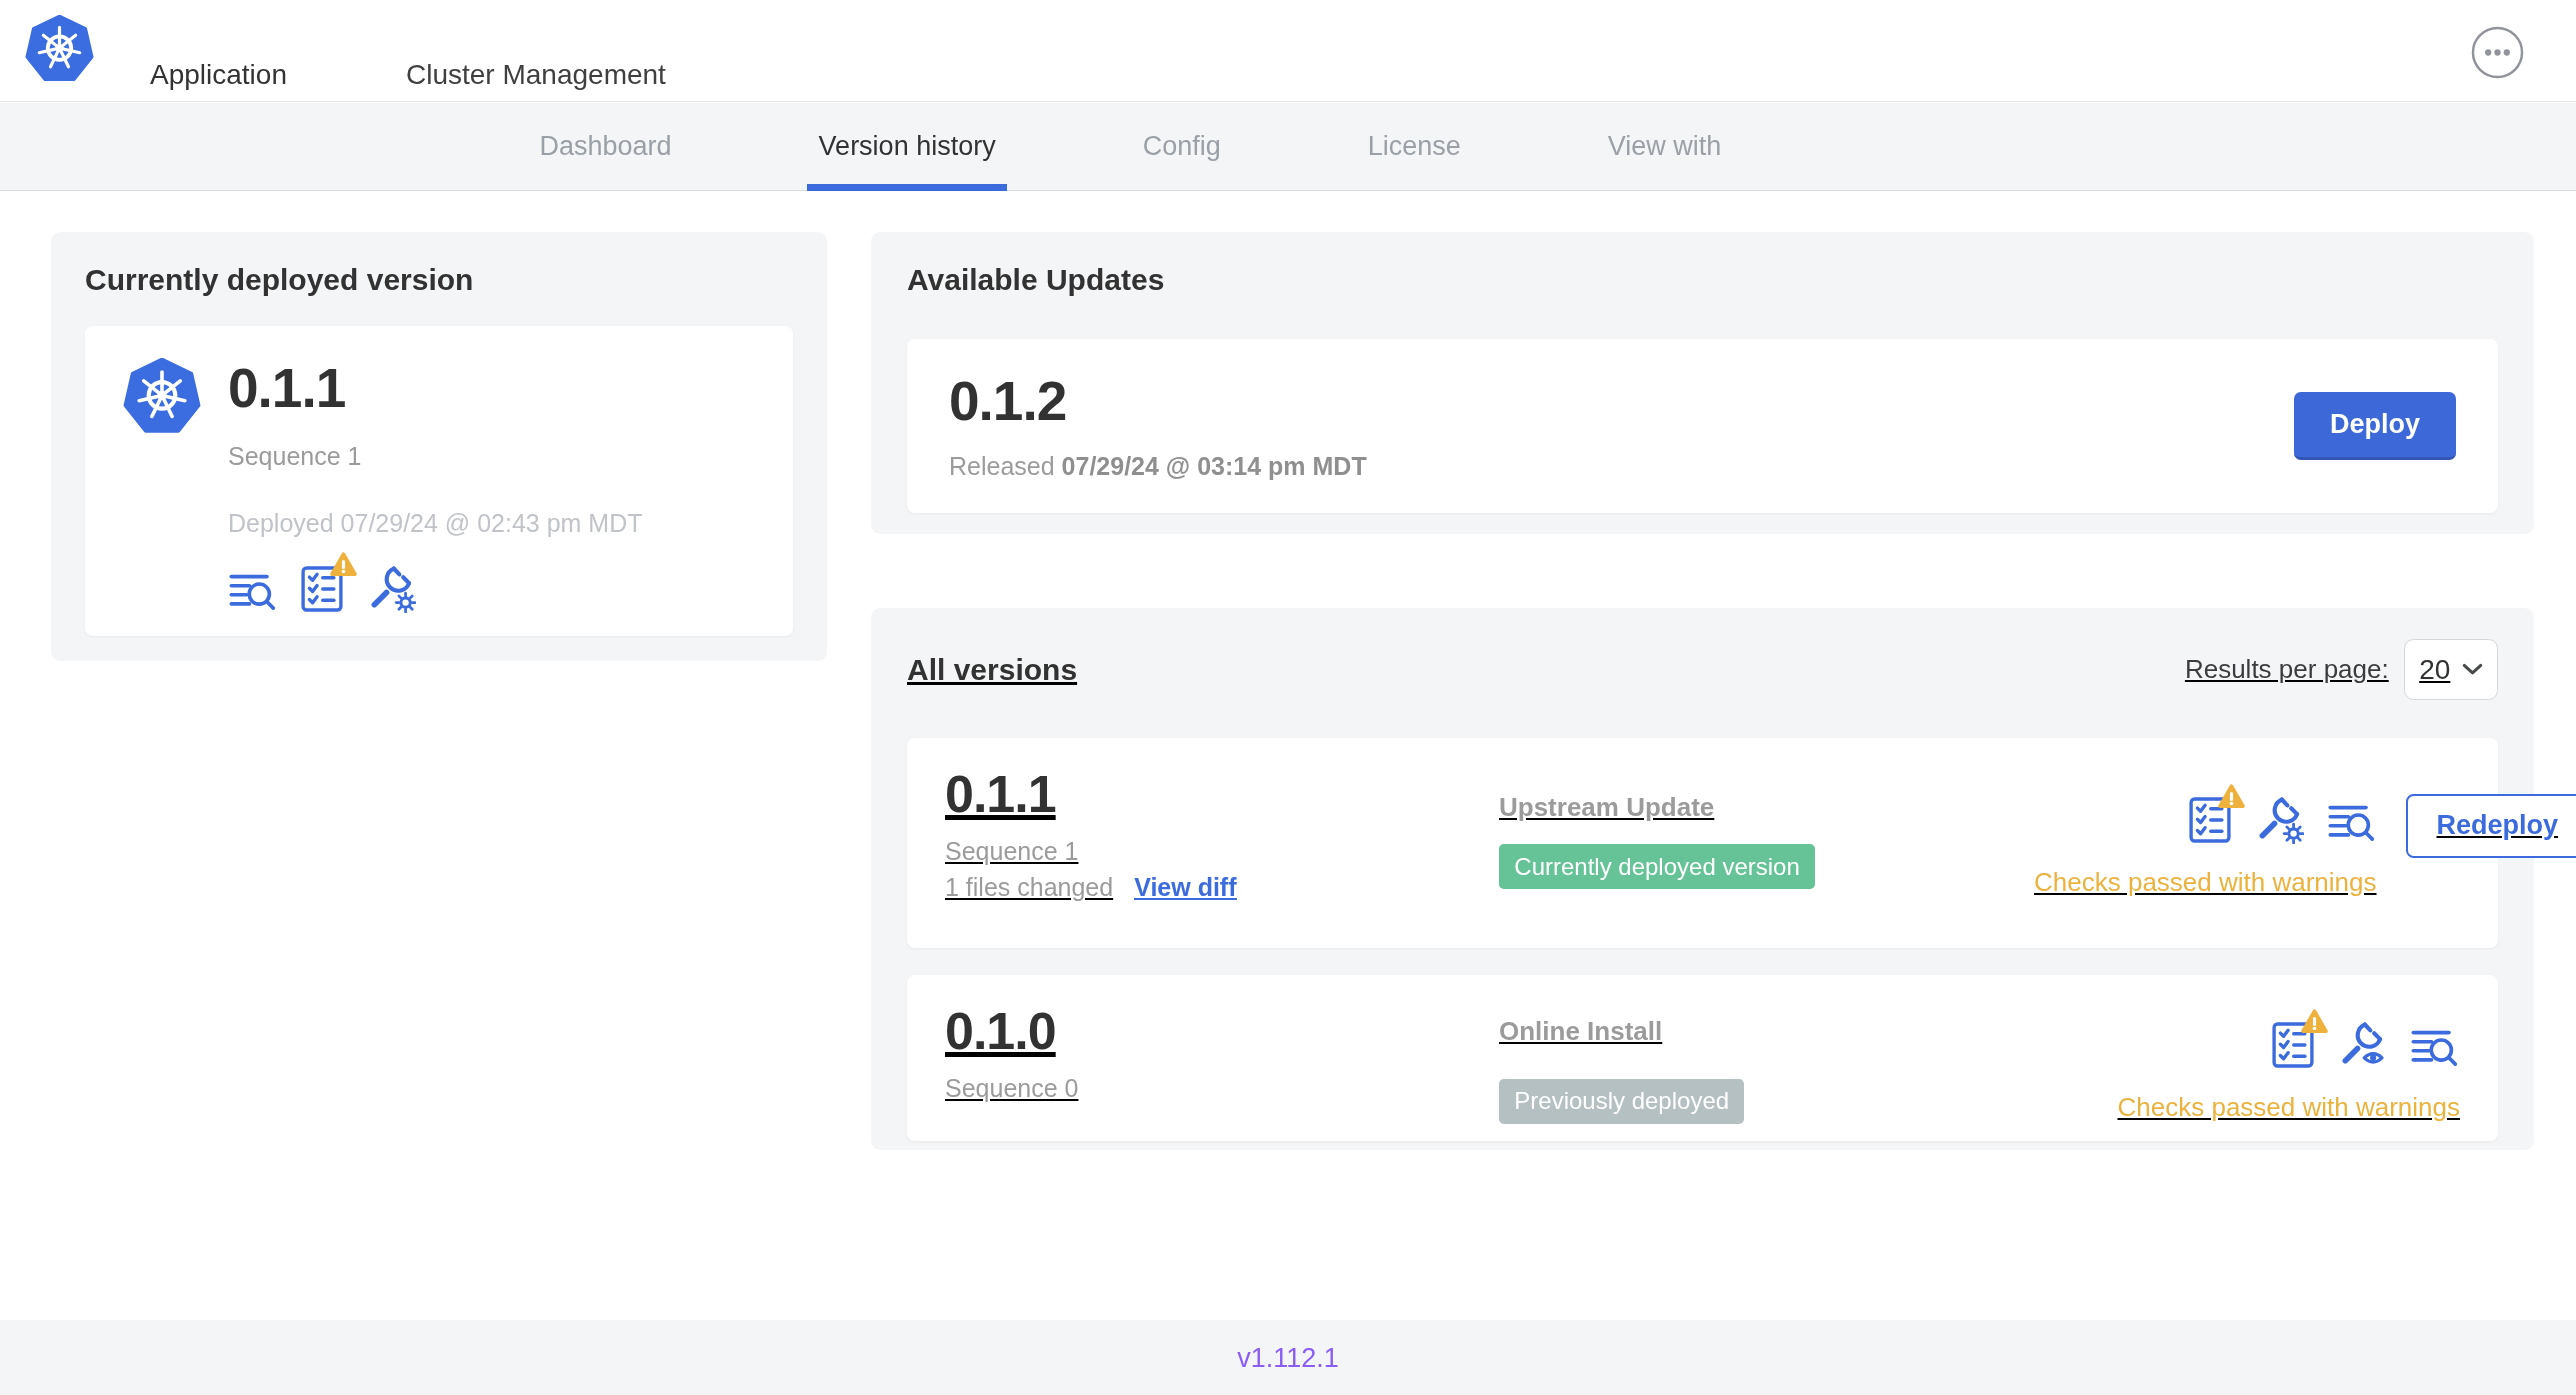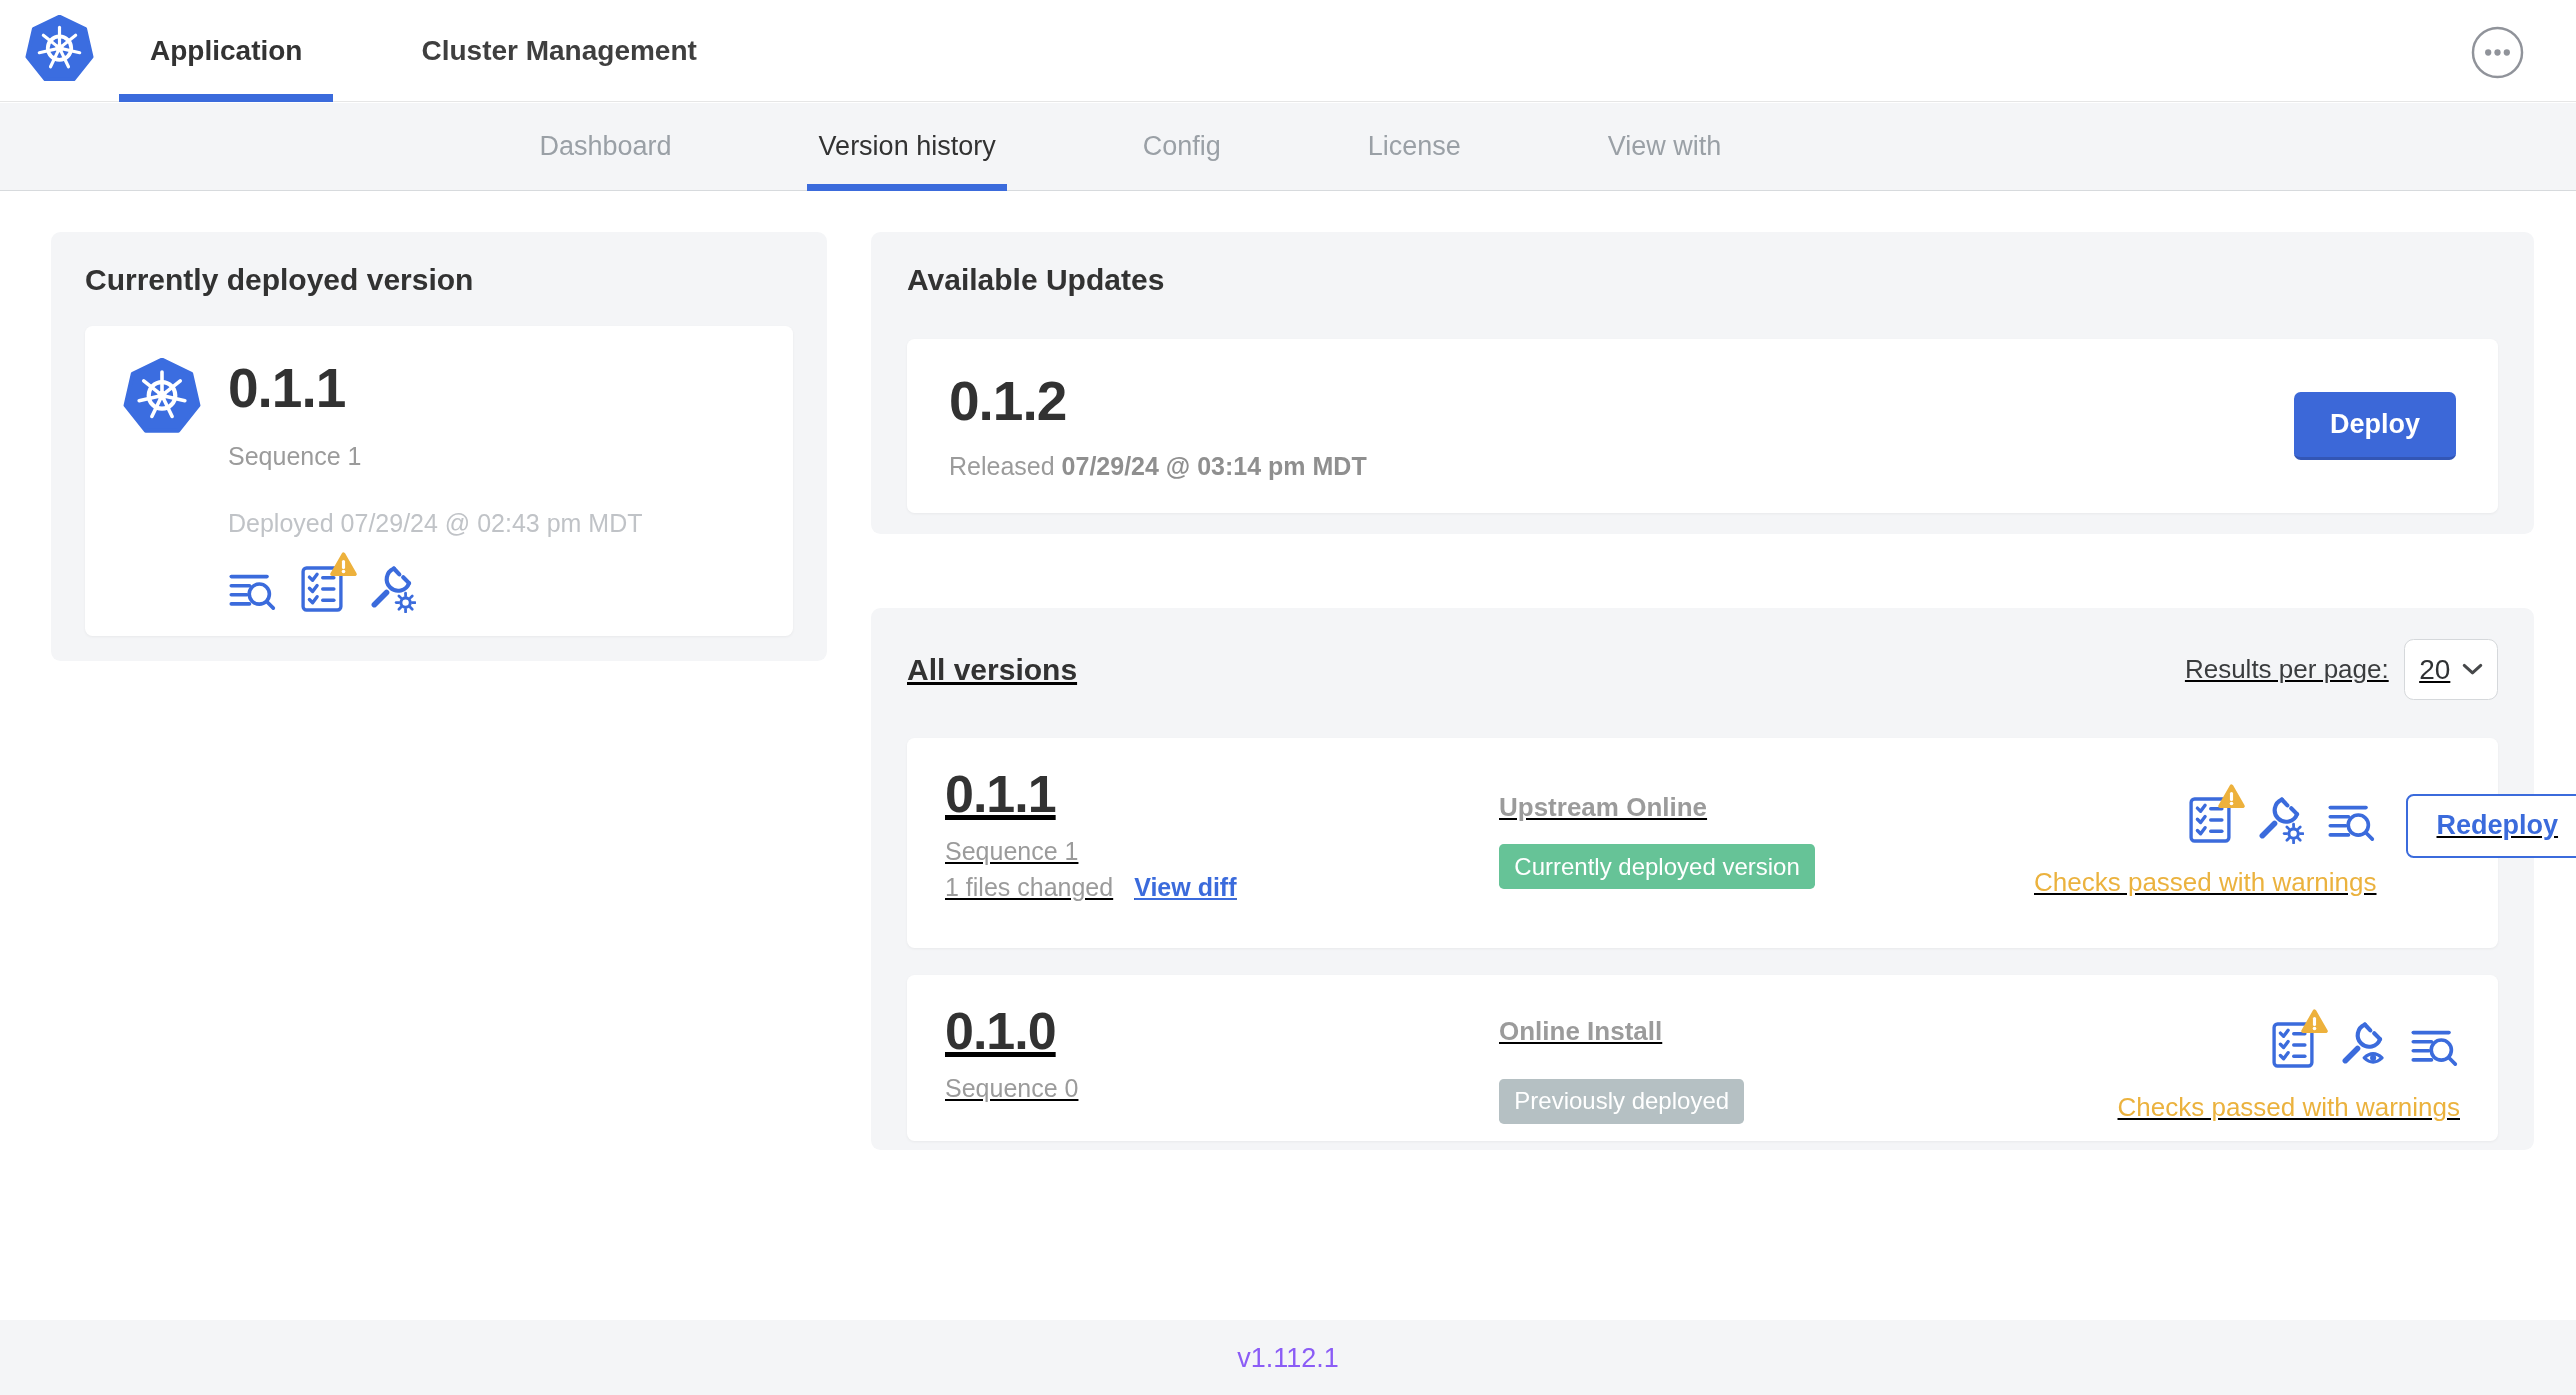--- a/index.html
+++ b/index.html
@@ -3,21 +3,21 @@
 <meta charset="utf-8">
 <style>
   * { margin:0; padding:0; box-sizing:border-box; }
   body { font-family:"Liberation Sans", sans-serif; background:#fff; }
   #page { position:relative; width:2576px; height:1396px; background:#fff; overflow:hidden; }
 
   
   .header { position:absolute; top:0; left:0; width:100%; height:102px; background:#fff; border-bottom:1px solid #e6e6e6; }
   .k8s-logo-header { position:absolute; left:25px; top:15.3px; width:69px; height:69px; }
   .header-tabs { position:absolute; left:119px; top:0; height:102px; display:flex; gap:57px; }
-  .htab { height:102px; display:flex; align-items:center; padding:0 31px; font-size:28px; color:#3f3f3f; font-weight:700; position:relative; cursor:pointer; }
+  .htab { height:102px; display:flex; align-items:center; padding:0 31px; font-size:28px; color:#3f3f3f; font-weight:400; position:relative; cursor:pointer;margin-top:24px; }
   .htab.active { color:#333; }
   .htab.active::after { content:""; position:absolute; left:0; right:0; bottom:0; height:7.6px; background:#3b6bdc; }
   .ellipsis-btn { position:absolute; right:52px; top:26px; width:53px; height:53px; cursor:pointer; }
 
   
   .subnav { position:absolute; top:103px; left:0; width:100%; height:88px; background:#f4f5f7; border-bottom:1px solid #d7dadd; display:flex; align-items:stretch; padding-left:528px; gap:124px; }
   .stab { display:flex; align-items:center; padding:0 11.5px; font-size:27px; color:#9aa0a6; position:relative; cursor:pointer; white-space:nowrap; }
   .stab.active { color:#323232; font-weight:500; }
   .stab.active::after { content:""; position:absolute; left:0; right:0; bottom:-1px; height:6.7px; background:#3b6bdc; }
 
@@ -230,21 +230,21 @@
     <div class="vrow vrow-1">
       <div class="vcol-main">
         <div class="row-version">0.1.1</div>
         <div class="row-seq">Sequence 1</div>
         <div class="files-line">
           <span>1 files changed</span>
           <span class="view-diff">View diff</span>
         </div>
       </div>
       <div class="vcol-mid">
-        <div class="source-label">Upstream Online</div>
+        <div class="source-label">Upstream Update</div>
         <span class="badge badge-green">Currently deployed version</span>
       </div>
       <div class="vcol-actions">
         <div class="checks-col">
           <div class="icons-row">
             <span class="icon-wrap"><svg class="icon-checklist" viewBox="0 0 30 34">
     <g stroke="#3b6bdc" stroke-width="2.4" stroke-linecap="round" stroke-linejoin="round" fill="none">
       <rect x="1.5" y="2" width="27" height="30" rx="2.5"></rect>
       <polyline points="6 8.5 8.3 10.8 11.5 6.5"></polyline>
                     <line x1="15.5" y1="9" x2="23.5" y2="9"></line>

